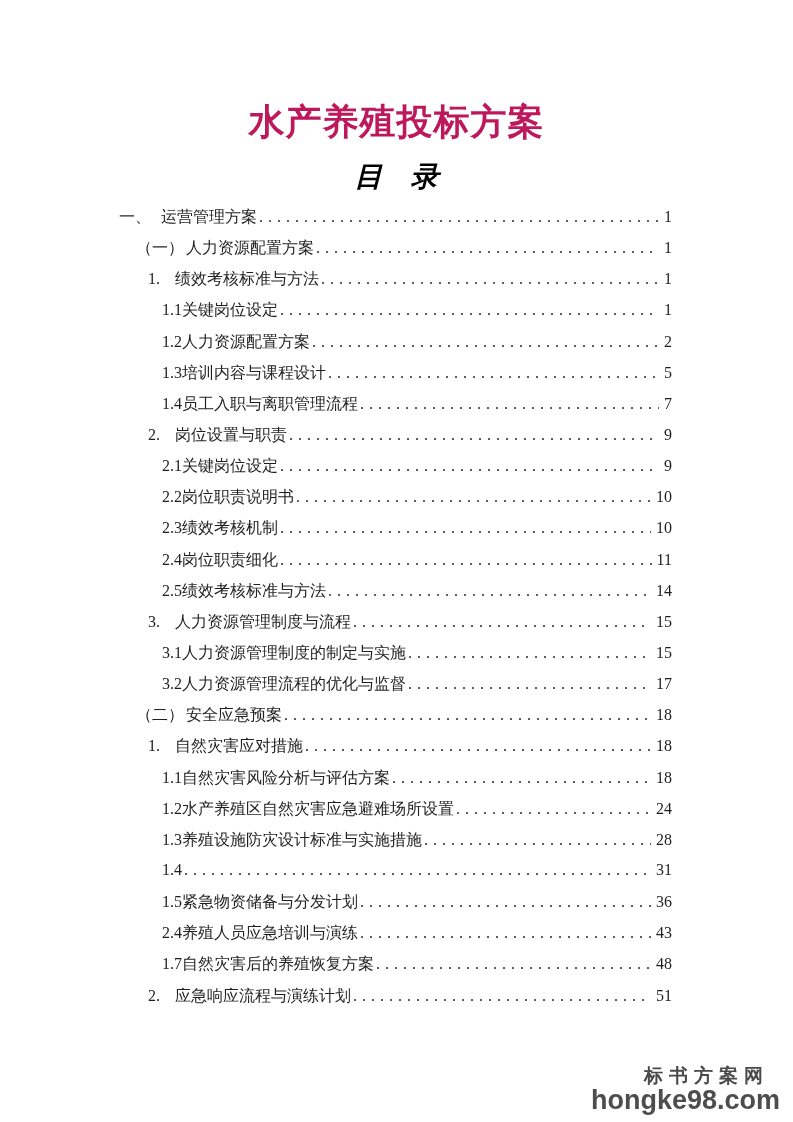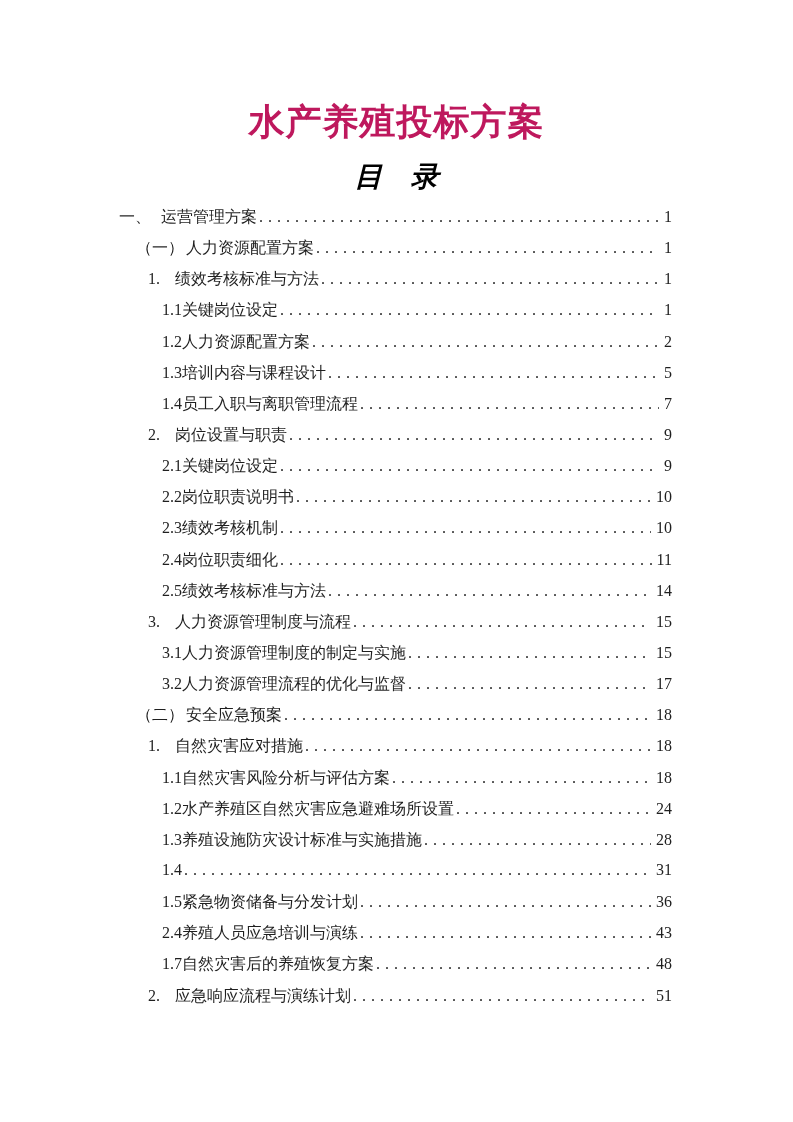--- a/index.html
+++ b/index.html
@@ -257,14 +257,18 @@
     <span class="pagenum">48</span>
   </div>
       <div class="toc-row lvl-2">
     <span class="num">2.</span>
     <span class="title">应急响应流程与演练计划</span>
     <span class="dots">................................................................................................................................................................</span>
     <span class="pagenum">51</span>
   </div>
     </div>
 
+  <div class="watermark">
+    <span class="wm-name">标书方案网</span>
+    <span class="wm-url">hongke98.com</span>
+  </div>
 
 </div>
 
 </body></html>

